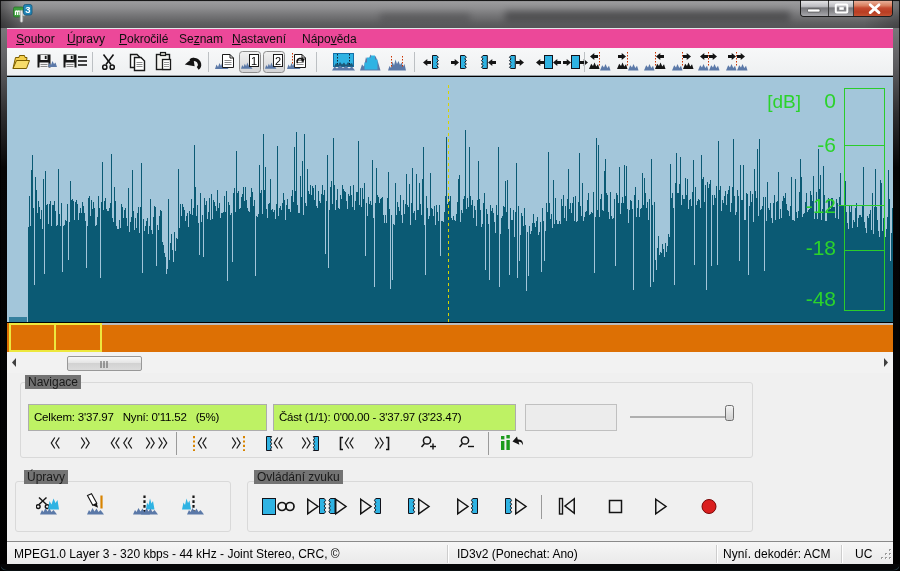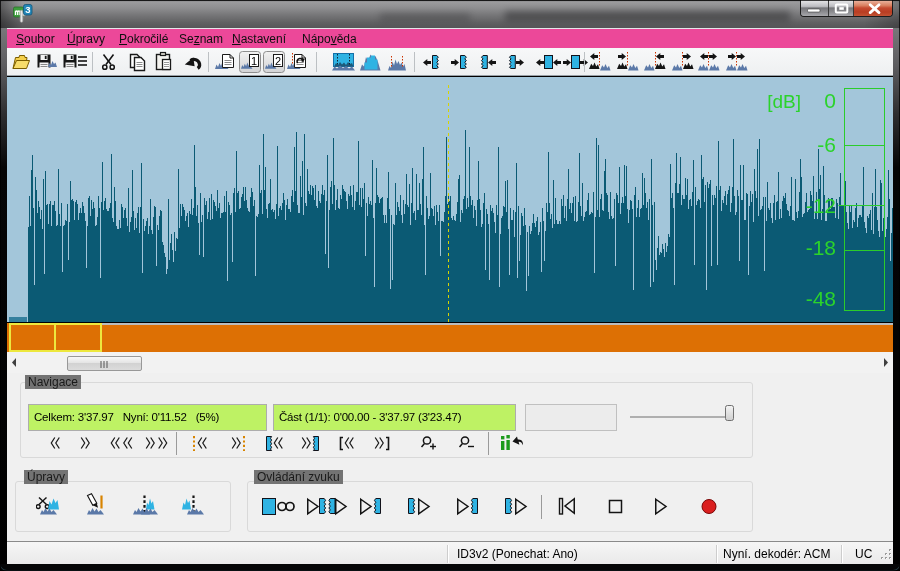--- a/index.html
+++ b/index.html
@@ -450,20 +450,21 @@
         <rect x="0.5" y="0.5" width="3" height="15.5" fill="none" stroke="#141414" stroke-width="1.4"></rect>
         <path d="M15.25 0.75 L6 8 L15.25 15.25 Z" fill="none" stroke="#141414" stroke-width="1.5"></path>
       </g>
 <rect x="353.5" y="7.5" width="12" height="12" fill="none" stroke="#141414" stroke-width="1.5"></rect>
 <use href="#ptri" x="399" y="5.5"></use>
 <circle cx="453" cy="13.5" r="7" fill="#da1f1f" stroke="#7a0808" stroke-width="1"></circle>
 </svg>
 
 </div>
 <div class="abs" id="statusbar">
+  <span class="st" style="left:7px;">MPEG1.0 Layer 3 - 320 kbps - 44 kHz - Joint Stereo, CRC, ©</span>
   <span class="st" style="left:450px;">ID3v2 (Ponechat: Ano)</span>
   <span class="st" style="left:716px;">Nyní. dekodér: ACM</span>
   <span class="st" style="left:848px;">UC</span>
   <div class="stsep" style="left:440px;"></div>
   <div class="stsep" style="left:709px;"></div>
   <div class="stsep" style="left:834px;"></div>
   <svg class="abs" style="left:872px;top:3px;" width="14" height="18">
       <g fill="#9a9a9a">
         <rect x="10" y="12" width="2" height="2"></rect>
         <rect x="6" y="12" width="2" height="2"></rect>

